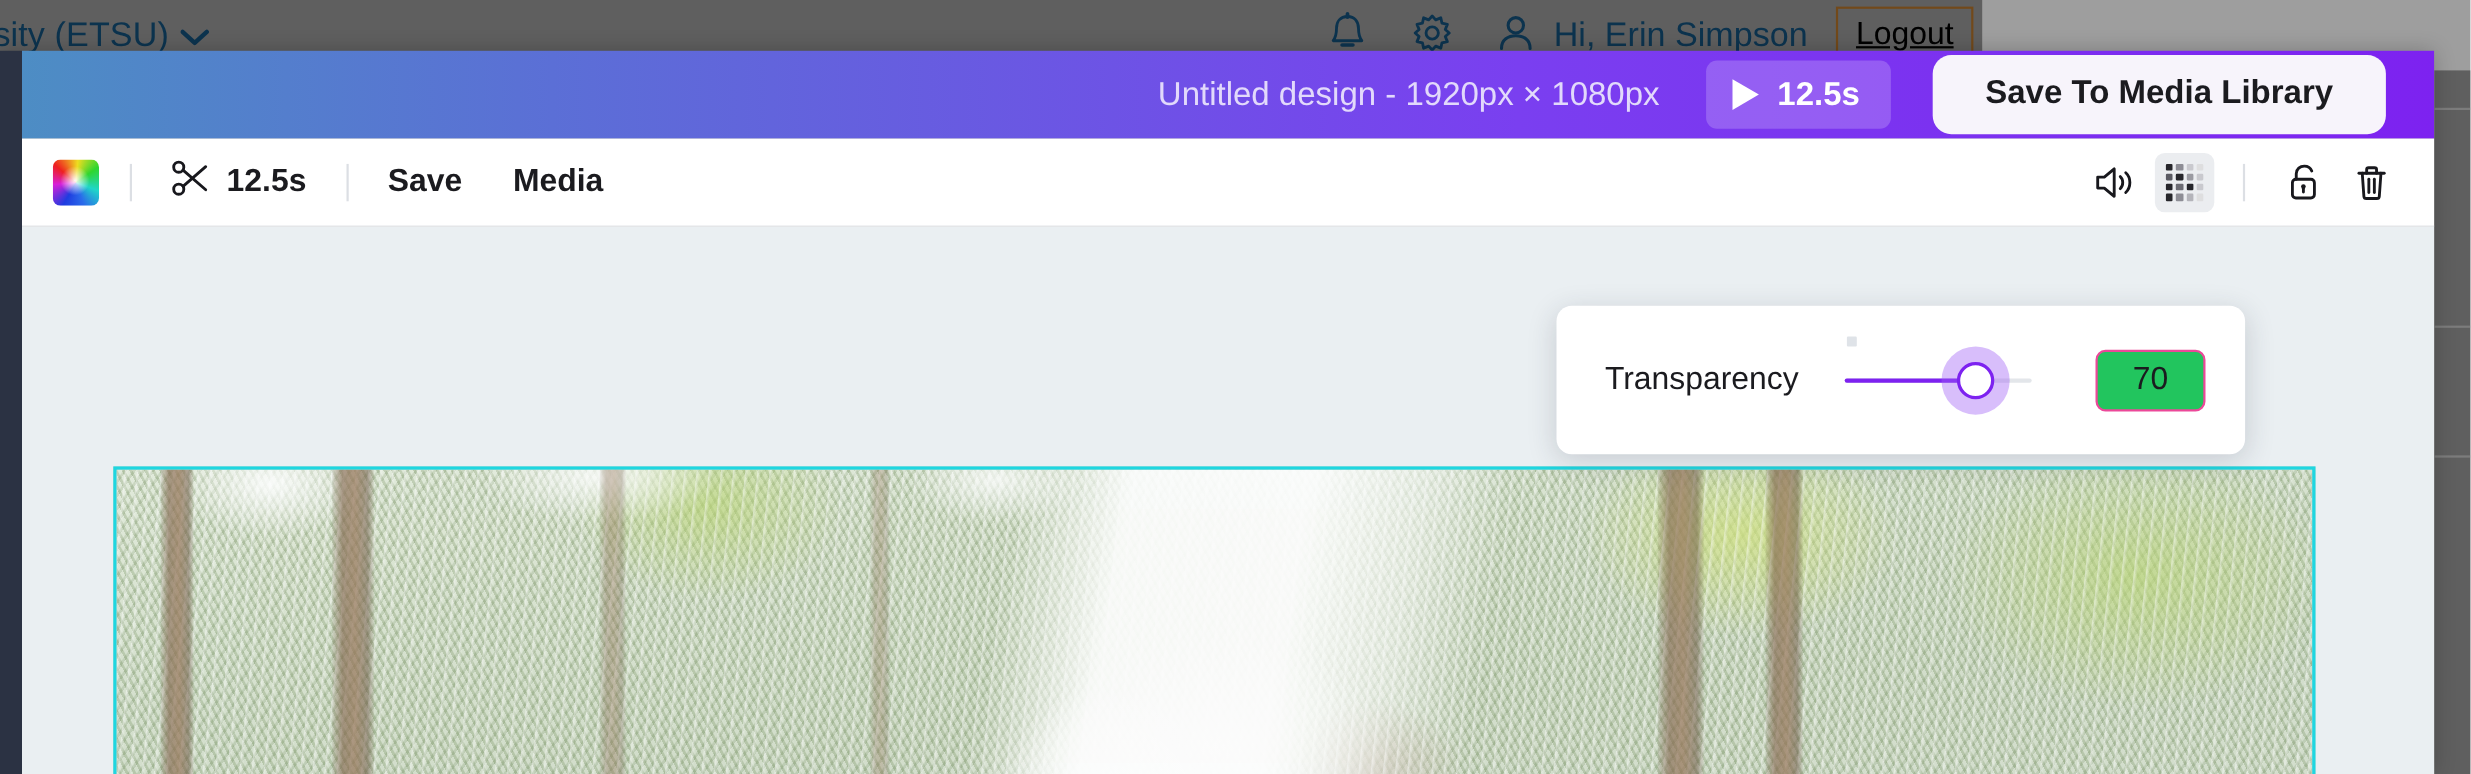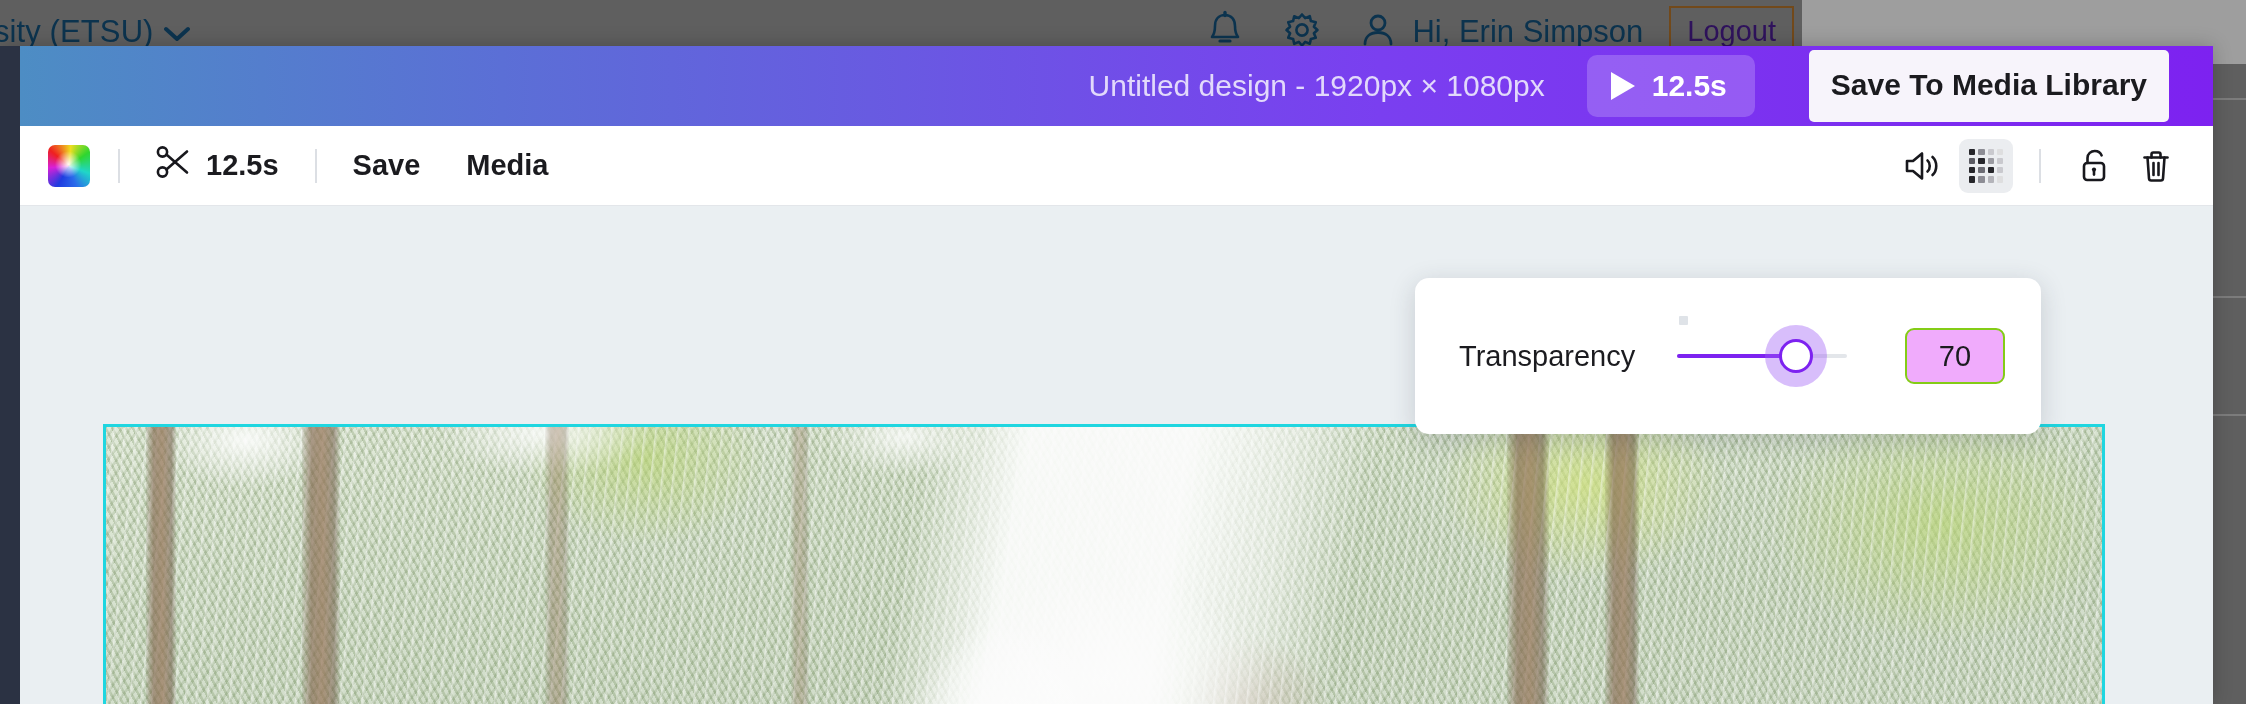--- a/index.html
+++ b/index.html
@@ -52,28 +52,29 @@
 
   .site-greet {
     color: #14537f;
     font-size: 31px;
     white-space: nowrap;
     margin-left: 16px;
     margin-right: 26px;
   }
   .logout-btn {
     border: 2px solid #b8762a;
-    color: #4c1d95;
+    color: #000000;
     background: transparent;
     font-family: inherit;
     font-size: 29px;
     padding: 7px 16px 9px;
     white-space: nowrap;
     margin-right: 8px;
     cursor: pointer;
+    text-decoration: underline;
   }
 
   
   .scrim {
     position: absolute;
     inset: 0;
     background: rgba(0,0,0,0.38);
     z-index: 2;
     pointer-events: none;
   }
@@ -151,28 +152,27 @@
   .play-time {
     color: #ffffff;
     font-size: 30px;
     font-weight: bold;
     white-space: nowrap;
   }
   .save-btn {
     background: #f7f4fb;
     color: #1b1b1f;
     border: none;
-    border-radius: 5px;
+    border-radius: 17px;
     font-family: inherit;
     font-size: 30px;
     font-weight: bold;
-    padding: 18px 22px 20px;
+    padding: 18px 48px 20px;
     white-space: nowrap;
     cursor: pointer;
-    margin-left: 16px;
   }
 
   
   .ed-toolbar {
     position: absolute;
     left: 20px; top: 80px;
     width: 2193px; height: 80px;
     background: #ffffff;
     border-bottom: 1px solid #e3e6ea;
     display: flex;
@@ -297,21 +297,21 @@
     background: linear-gradient(90deg,
       rgba(92,70,56,.10) 0%, rgba(128,98,74,.62) 25%,
       rgba(150,116,88,.70) 55%, rgba(104,80,62,.50) 85%, rgba(104,80,62,.08) 100%);
     border-radius: 2px;
   }
 
   
   .popover {
     position: absolute;
     left: 1395px; top: 72px;
-    width: 626px; height: 156px;
+    width: 626px; height: 135px;
     background: #ffffff;
     border-radius: 14px;
     box-shadow: 0 6px 26px rgba(40,44,63,.18);
     display: flex;
     align-items: center;
     padding: 0 36px 0 44px;
     z-index: 6;
   }
   .pop-label {
     font-size: 29px;
@@ -356,28 +356,28 @@
     margin-left: -17px;
     border-radius: 50%;
     background: #ffffff;
     border: 3px solid #7d22f0;
     box-shadow: 0 0 0 14px rgba(157,92,246,.40);
     cursor: grab;
   }
   .num-box {
     width: 100px; height: 56px;
     margin-left: 58px;
-    border: 2px solid #84cc16;
+    border: 2px solid #ec4899;
     border-radius: 9px;
     display: flex;
     align-items: center;
     justify-content: center;
     font-size: 29px;
     color: #1b1b1f;
-    background: #f0abfc;
+    background: #22c55e;
     font-family: inherit;
     text-align: center;
     flex: 0 0 auto;
   }
 </style>
 </head>
 <body>
 
 <div id="root">
 

